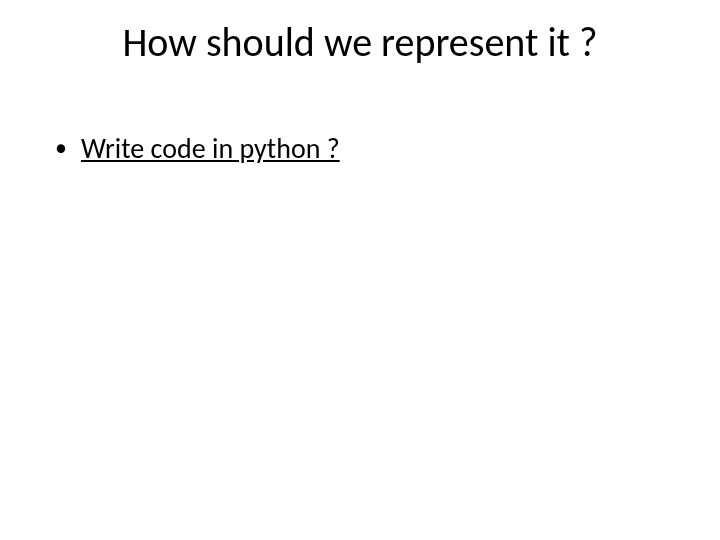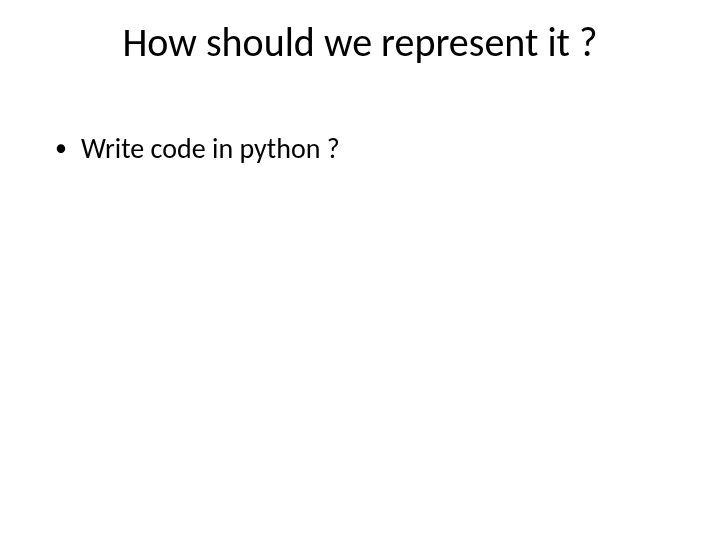--- a/index.html
+++ b/index.html
@@ -31,20 +31,21 @@
   .body {
     position: absolute;
     top: 130px;
     left: 55px;
     right: 40px;
   }
   ul.bullets {
     list-style: none;
     margin: 0;
     padding: 0;
+    text-decoration: underline;
   }
   ul.bullets li {
     font-size: 28px;
     line-height: 1.35;
     margin: 0 0 6px 0;
     padding-left: 26px;
     position: relative;
   }
   ul.bullets li::before {
     content: "•";

